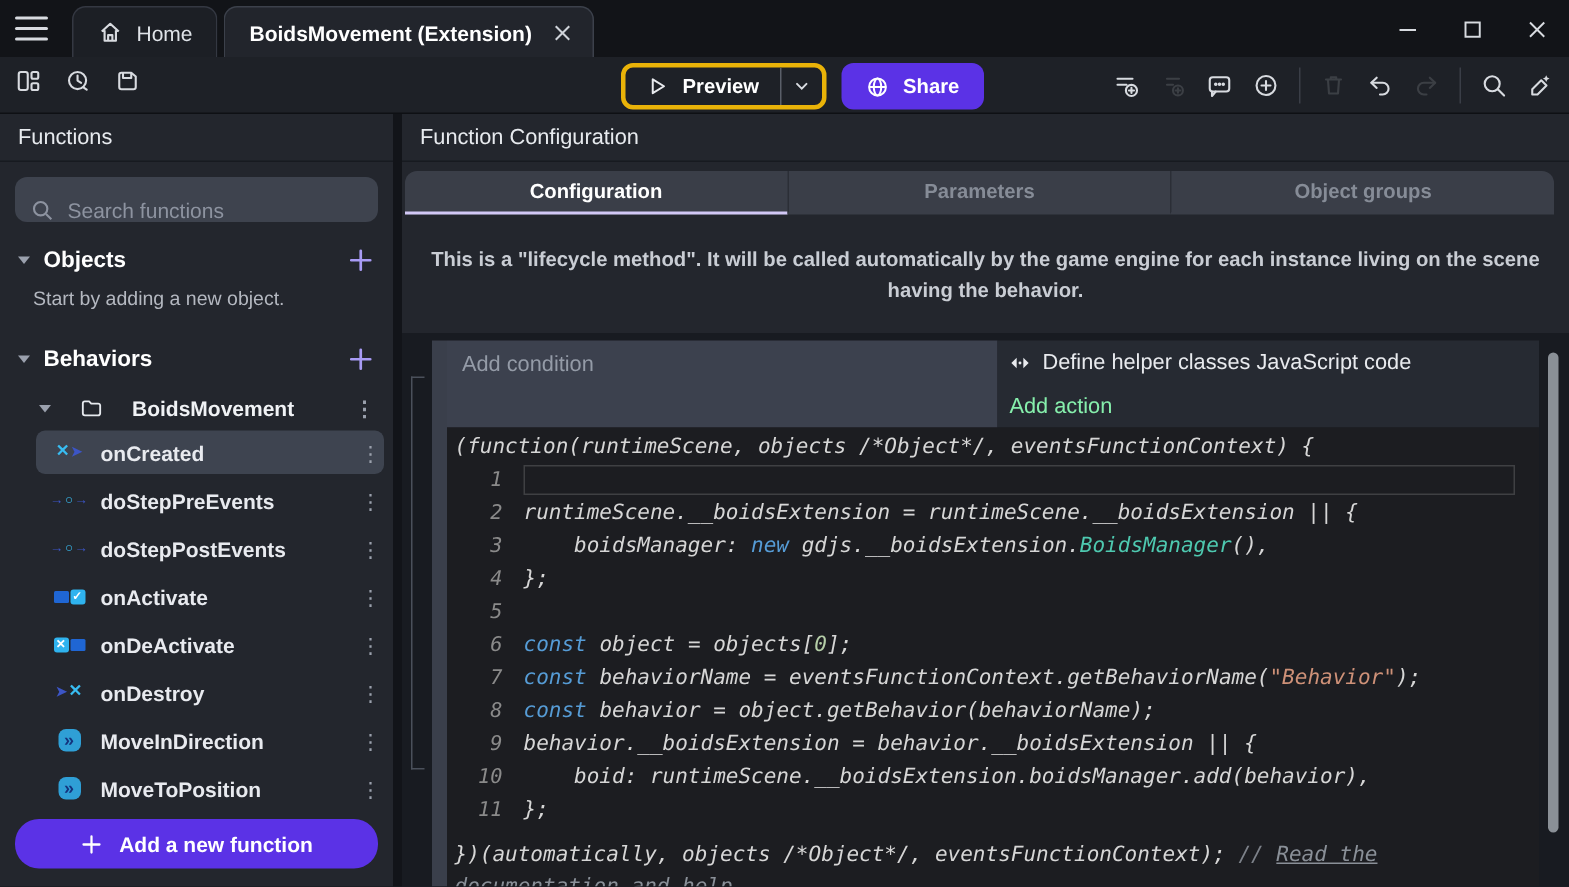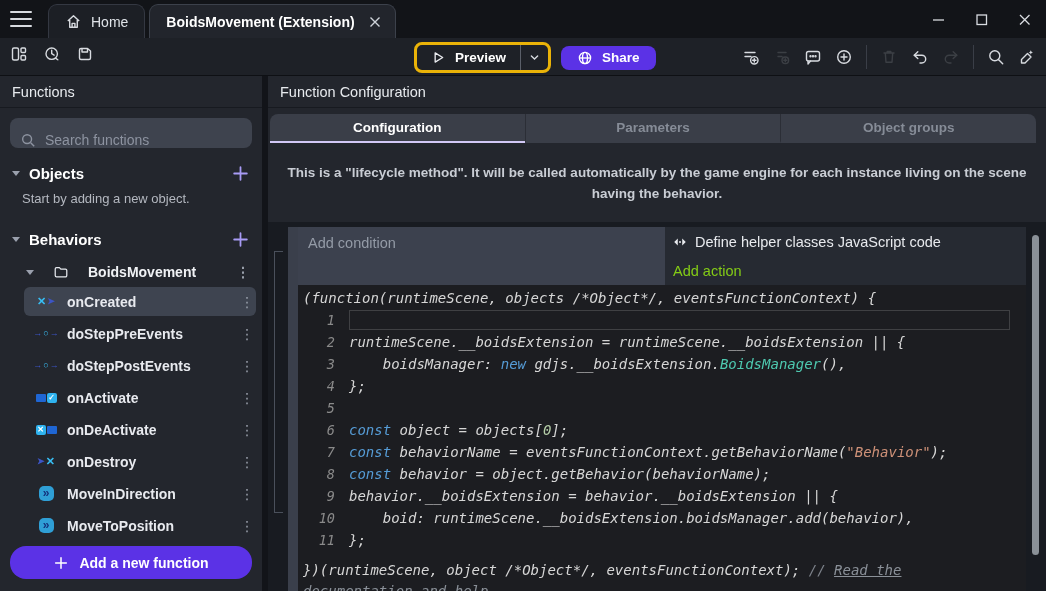--- a/index.html
+++ b/index.html
@@ -21,21 +21,21 @@
   .toolbar { height:38px; background:#1e2127; border-bottom:1px solid #0e1014; position:relative; flex:none; }
   .tb-left { position:absolute; left:10px; top:7px; display:flex; gap:15px; align-items:center; }
   .tb-center { position:absolute; left:414px; top:4px; display:flex; gap:10px; align-items:center; }
   .tb-right { position:absolute; right:10px; top:7px; display:flex; gap:13px; align-items:center; }
   .icon-btn { display:flex; align-items:center; justify-content:center; cursor:pointer; }
   .icon-btn.dim { opacity:.4; }
   .tb-divider { width:1px; height:24px; background:#3a3e47; }
   .preview-group { display:flex; height:31px; border:3px solid #eab308; border-radius:8px; overflow:hidden; }
   .preview-main { display:flex; align-items:center; gap:9px; padding:0 14px; font-weight:bold; font-size:13.5px; color:#fff; cursor:pointer; border-right:1px solid #5a5f69; }
   .preview-caret { width:27px; display:flex; align-items:center; justify-content:center; cursor:pointer; }
-  .share-btn { height:24px; display:flex; align-items:center; gap:9px; padding:0 16px; background:#5b32e6; border-radius:8px; font-weight:bold; font-size:13.5px; color:#fff; cursor:pointer; }
+  .share-btn { height:31px; display:flex; align-items:center; gap:9px; padding:0 16px; background:#5b32e6; border-radius:8px; font-weight:bold; font-size:13.5px; color:#fff; cursor:pointer; }
 
   
   .content { flex:1; display:flex; min-height:0; }
   .v-gap { width:6px; background:#121419; flex:none; }
 
   
   .sidebar { width:262px; background:#23262d; display:flex; flex-direction:column; flex:none; }
   .panel-header { height:32px; flex:none; display:flex; align-items:center; padding-left:12px; font-size:14.5px; color:#e7eaee; border-bottom:1px solid #171a20; }
   .search-box { margin:10px 10px 0 10px; height:30px; background:#3e434e; border-radius:8px; display:flex; align-items:flex-end; gap:9px; padding:0 10px; flex:none; }
   .search-box input { flex:1; background:transparent; border:none; outline:none; color:#e6e9ee; font-size:14px; font-family:"Liberation Sans",sans-serif; }
@@ -66,21 +66,21 @@
   .mtab + .mtab { border-left:1px solid #2b2e36; }
   .mtab.active { color:#fff; border-bottom-color:#d2c8f6; }
   .description { margin:19px auto 0; max-width:810px; text-align:center; font-weight:bold; font-size:13.5px; line-height:21px; color:#c9cdd4; flex:none; }
   .events { margin-top:18px; flex:1; background:#181b21; position:relative; min-height:0; }
   .bracket { position:absolute; left:6px; top:29px; width:9px; height:262px; border:1px solid #4a505b; border-right:none; }
   .event { position:absolute; left:20px; top:5px; width:738px; bottom:0; border-left:10px solid #3a3f4b; display:flex; flex-direction:column; }
   .ev-top { display:flex; height:58px; flex:none; }
   .cond-cell { width:367px; flex:none; background:#3c414e; padding:8px 0 0 10px; color:#949ba7; font-size:14.5px; cursor:pointer; }
   .act-col { flex:1; background:#262a32; display:flex; flex-direction:column;justify-content:flex-end; }
   .js-row { height:30px; display:flex; align-items:center; gap:7px; padding-left:7px; color:#e8eaee; font-size:14.5px; }
-  .add-action { height:28px; display:flex; align-items:center; padding-left:8px; color:#84cc16; font-size:14.5px; cursor:pointer; }
+  .add-action { height:28px; display:flex; align-items:center; padding-left:8px; color:#86efac; font-size:14.5px; cursor:pointer; }
   .code { flex:1; background:#1c1d21; font-family:"DejaVu Sans Mono", monospace; font-size:14px; color:#d6d6d6; padding:2px 0 0 5px; overflow:hidden;font-style:italic; }
   .code-header { height:22px; line-height:22px; white-space:pre; }
   .code-row { display:flex; height:22px; line-height:22px; }
   .code-row .num { width:32px; flex:none; text-align:right; color:#8a8a8a; margin-right:14px; font-size:13.5px; }
   .code-row .src { white-space:pre; flex:1; margin-right:16px; }
   .code-row .src.cursor { border:1px solid #3f4043; height:20px; margin-top:1px; }
   .tk-k { color:#569cd6; } .tk-t { color:#4ec9b0; } .tk-n { color:#b5cea8; } .tk-s { color:#ce9178; }
   .code-footer { margin:9px 16px 0 0; max-width:740px; line-height:21px; }
   .cmt { color:#7d828a; }
   .doc-link { color:#8a9098; text-decoration:underline; cursor:pointer; }
@@ -445,21 +445,21 @@
                 <div class="code-row">
                   <span class="num">10</span>
                   <span class="src"><span>    boid: runtimeScene.__boidsExtension.boidsManager.add(behavior),</span></span>
                 </div>
                 <div class="code-row">
                   <span class="num">11</span>
                   <span class="src"><span>};</span></span>
                 </div>
               </div>
             <div class="code-footer">
-              <span>})(runtimeScene, object /*Object*/, eventsFunctionContext); </span><span class="cmt">// </span><span class="doc-link">Read the documentation and help</span>
+              <span>})(automatically, objects /*Object*/, eventsFunctionContext); </span><span class="cmt">// </span><span class="doc-link">Read the documentation and help</span>
             </div>
           </div>
         </div>
 
         <div class="scroll-thumb"></div>
       </div>
     </main>
 
   </div>
 </div>

